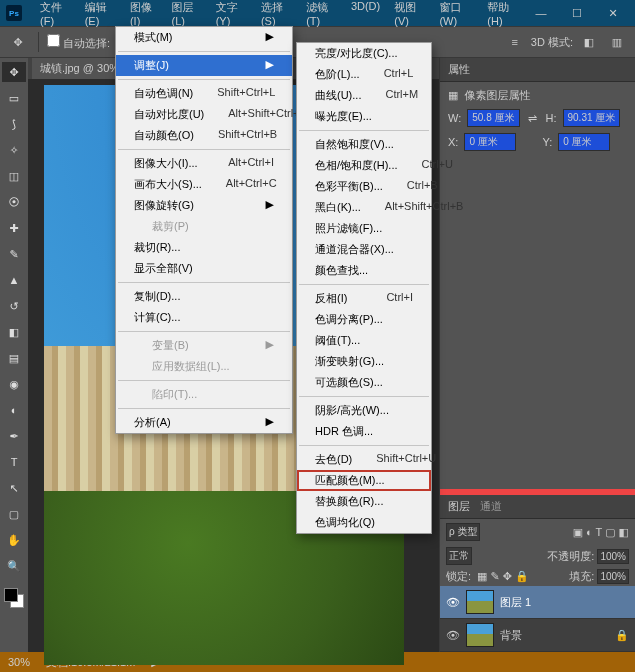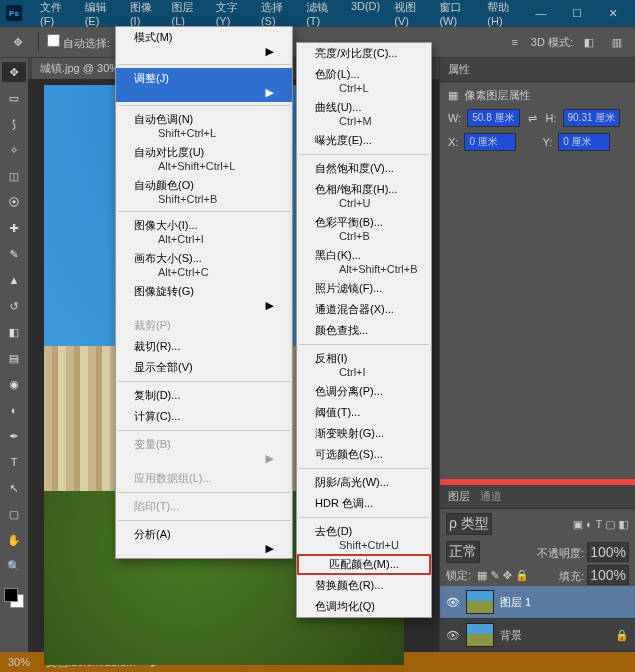--- a/index.html
+++ b/index.html
@@ -43,41 +43,41 @@
 .rightpanels { width: 196px; background: #535353; display:flex; flex-direction:column; border-left:1px solid #383838; }
 .panelhead { background:#424242; padding:4px 8px; border-bottom:1px solid #2d2d2d; display:flex; gap:10px;}
 .panelbody { padding: 6px 8px; background:#535353; }
 .proprow { display:flex; align-items:center; gap:6px; margin-bottom:6px; font-size:10px;}
 .propfield { background:#1d4ed8; border:1px solid #2d2d2d; padding:1px 4px; min-width:52px; font-size:10px; }
 .link-icon { width:14px; text-align:center; }
 .spacer { flex:1; }
 
 .layerspanel { border-top:6px solid #ef4444; }
 .layersopts { display:flex; align-items:center; gap:4px; padding:4px 6px; }
-.layersopts select, .smallselect { background:#3a3a3a; color:#ccc; border:1px solid #2d2d2d; font-size:14px; padding:1px 2px;}
+.layersopts select, .smallselect { background:#3a3a3a; color:#ccc; border:1px solid #2d2d2d; font-size:10px; padding:1px 2px;}
 .locksrow { display:flex; align-items:center; gap:6px; padding:2px 6px; font-size:10px;}
 .opacityrow { display:flex; align-items:center; justify-content:space-between; padding:2px 6px; font-size:10px;}
 .layerlist { background:#3f3f3f; }
 .layer { display:flex; align-items:center; gap:6px; padding:4px 6px; border-bottom:1px solid #333; }
 .layer.sel { background:#5a7aa0; color:#fff; }
 .eye { width:14px; }
 .thumb { width:28px; height:24px; background: linear-gradient(#4aa0d8 0 45%, #8a9540 45%); border:1px solid #222; }
 .lockicon { margin-left:auto; }
 
 
 .statusbar { height: 20px; background: #a16207; display:flex; align-items:center; padding:0 8px; gap:16px; font-size:10px; }
 
 
 .dropdown { position: absolute; background: #f0f0f0; color: #000; border: 1px solid #9a9a9a; box-shadow: 2px 4px 10px rgba(0,0,0,.4); z-index: 100; }
-.dropdown .item { display:flex; padding: 3px 18px 3px 18px; white-space: nowrap; flex-direction: column; }
+.dropdown .item { display:flex; padding: 3px 18px 3px 18px; white-space: nowrap; }
 .dropdown .item .lbl { flex:1; }
 .dropdown .item .sc { margin-left: 24px; color:#333; }
 .dropdown .item .arrow { margin-left:auto; }
 .dropdown .sep { height:1px; background:#c5c5c5; margin:3px 2px; }
-.dropdown .item.disabled { color:#9a9a9a; }
+.dropdown .item.disabled { color:#9a9a9a;margin-left:18px; }
 .dropdown .item.highlight { background:#2f6fd0; color:#fff; }
 .dropdown .item.boxed { outline: 2px solid #c0392b; outline-offset: -2px; align-items: center; }
 
 #menu-image { left: 115px; top: 26px; width: 178px; }
 #menu-adjust { left: 296px; top: 42px; width: 136px; }
 
 </style>
 </head>
 <body>
 

